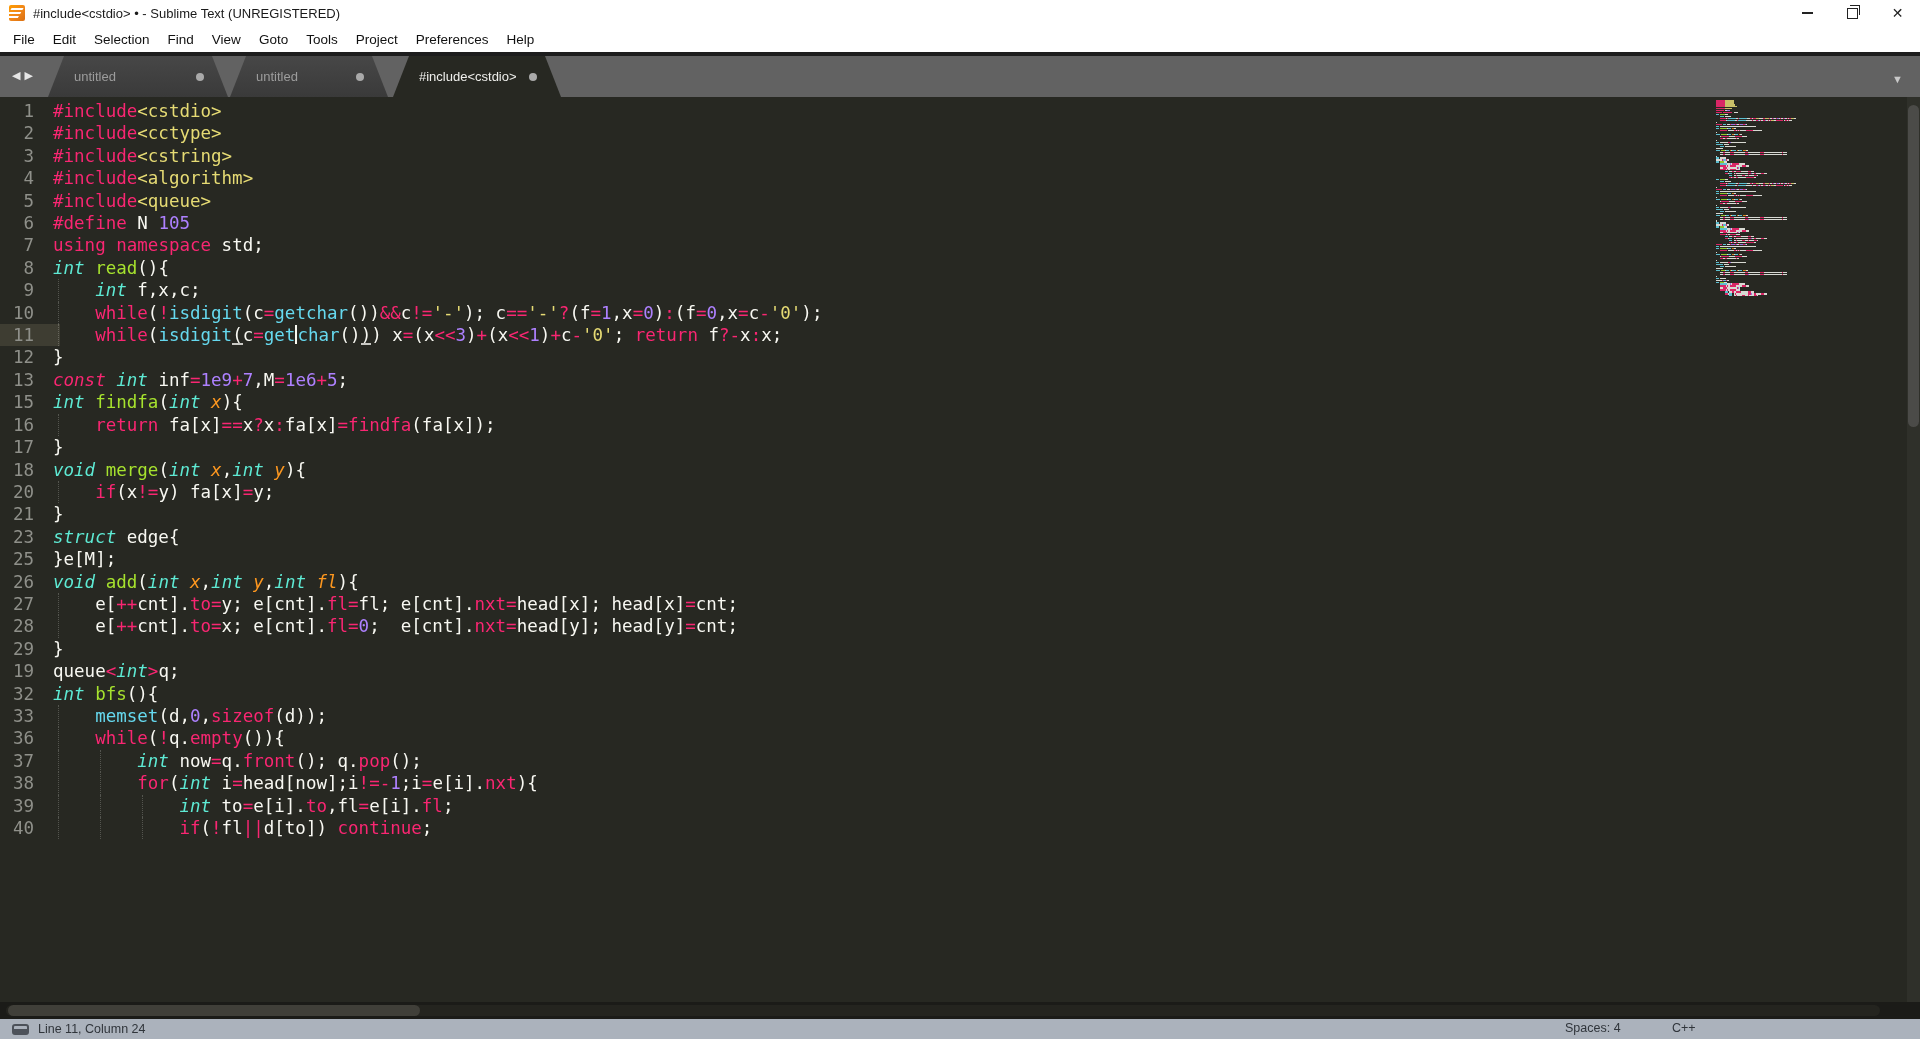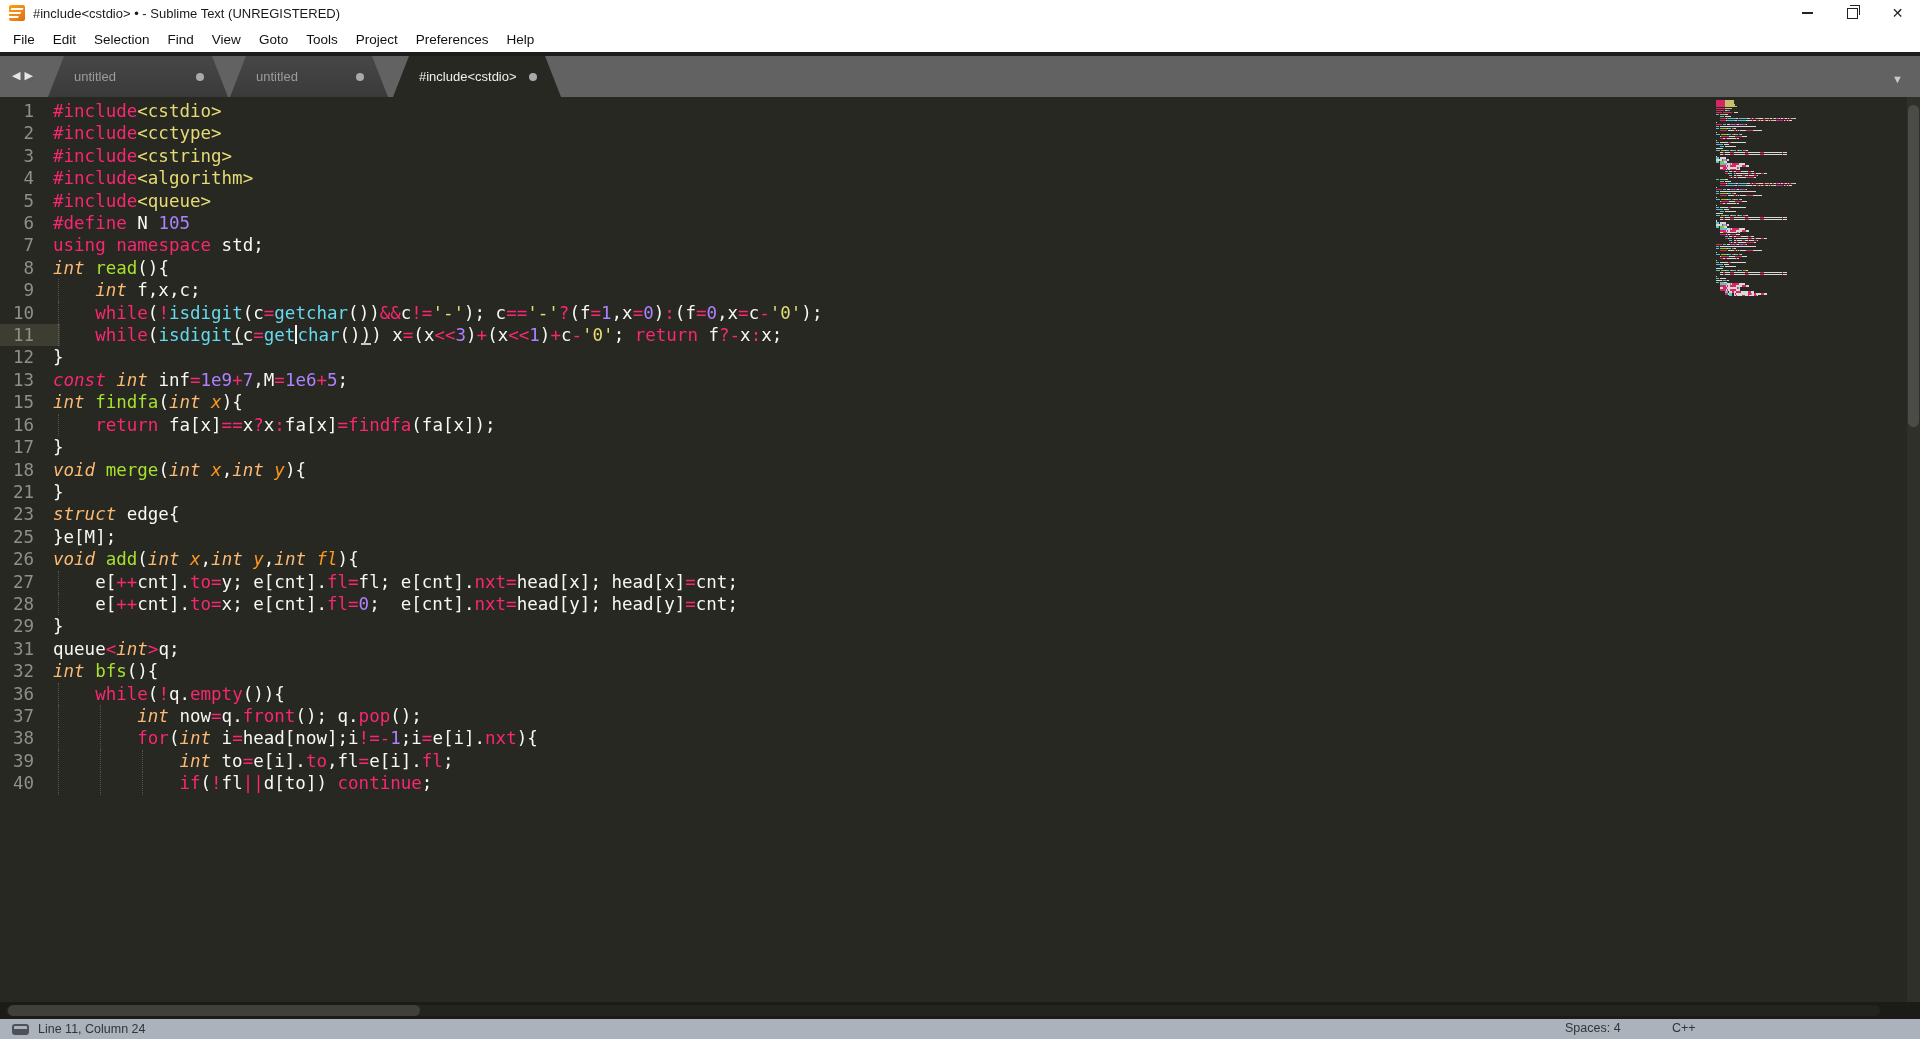--- a/index.html
+++ b/index.html
@@ -31,21 +31,21 @@
   .tab-overflow{position:absolute;right:17px;top:17px;color:#c9c9c9;font-size:11px;}
   .editor{position:relative;height:905px;background:#272822;overflow:hidden;}
   .code-lines{position:absolute;top:3px;left:0;right:0;}
   .row{position:relative;height:22.42px;display:flex;white-space:pre;
        font-family:"DejaVu Sans Mono","Liberation Mono",monospace;font-size:17.5px;line-height:22.42px;}
   .row.cur:before{content:"";position:absolute;left:0;top:0;width:60px;height:100%;background:#3e3d32;}
   .ln{position:relative;width:34px;text-align:right;color:#8f908a;flex:none;}
   .codecell{position:relative;padding-left:19px;flex:none;}
   .guide{position:absolute;top:0;bottom:0;border-left:1px dotted rgba(248,248,242,0.22);}
   .tk-w{color:#f8f8f2}.tk-p{color:#f92672}.tk-pi{color:#f92672;font-style:italic}
-  .tk-g{color:#a6e22e}.tk-c{color:#66d9ef}.tk-ci{color:#fdba74;font-style:italic}
+  .tk-g{color:#a6e22e}.tk-c{color:#66d9ef}.tk-ci{color:#5eead4;font-style:italic}
   .tk-o{color:#fd971f;font-style:italic}.tk-pu{color:#ae81ff}.tk-y{color:#e6db74}
   .tk-wu{color:#f8f8f2;box-shadow:inset 0 -2px 0 #c9c9c4;}
   .caret{display:inline-block;width:2px;height:19px;background:#f8f8f0;vertical-align:middle;margin-top:-3px;}
   .minimap{position:absolute;top:3px;right:14px;width:190px;overflow:hidden;}
   .mm-row{height:1.98px;display:flex;align-items:center;}
   .mm-bar{height:1.2px;flex:none;opacity:0.85;}
   .vscroll-track{position:absolute;right:0;top:0;bottom:0;width:13px;background:rgba(255,255,255,0.04);}
   .vscroll-thumb{position:absolute;right:1px;top:8px;width:11px;height:322px;background:#4b4b48;border-radius:6px;}
   .hscroll{height:17px;background:#1b1b18;position:relative;}
   .hscroll-track{position:absolute;left:6px;top:3px;width:1874px;height:11px;background:#24241f;border-radius:6px;}
@@ -120,29 +120,31 @@
       <div class="row"><span class="ln">8</span><span class="codecell"><span class="tk-ci">int</span><span class="tk-w"> </span><span class="tk-g">read</span><span class="tk-w">(){</span></span></div>
       <div class="row"><span class="ln">9</span><span class="codecell"><i class="guide" style="left: 24px;"></i><span class="tk-w">    </span><span class="tk-ci">int</span><span class="tk-w"> f,x,c;</span></span></div>
       <div class="row"><span class="ln">10</span><span class="codecell"><i class="guide" style="left: 24px;"></i><span class="tk-w">    </span><span class="tk-p">while</span><span class="tk-w">(</span><span class="tk-p">!</span><span class="tk-c">isdigit</span><span class="tk-w">(c</span><span class="tk-p">=</span><span class="tk-c">getchar</span><span class="tk-w">())</span><span class="tk-p">&amp;&amp;</span><span class="tk-w">c</span><span class="tk-p">!=</span><span class="tk-y">'-'</span><span class="tk-w">); c</span><span class="tk-p">==</span><span class="tk-y">'-'</span><span class="tk-p">?</span><span class="tk-w">(f</span><span class="tk-p">=</span><span class="tk-pu">1</span><span class="tk-w">,x</span><span class="tk-p">=</span><span class="tk-pu">0</span><span class="tk-w">)</span><span class="tk-p">:</span><span class="tk-w">(f</span><span class="tk-p">=</span><span class="tk-pu">0</span><span class="tk-w">,x</span><span class="tk-p">=</span><span class="tk-w">c</span><span class="tk-p">-</span><span class="tk-y">'0'</span><span class="tk-w">);</span></span></div>
       <div class="row cur"><span class="ln">11</span><span class="codecell"><i class="guide" style="left: 24px;"></i><span class="tk-w">    </span><span class="tk-p">while</span><span class="tk-w">(</span><span class="tk-c">isdigit</span><span class="tk-wu">(</span><span class="tk-w">c</span><span class="tk-p">=</span><span class="tk-c">get</span><span class="caret"></span><span class="tk-c">char</span><span class="tk-w">()</span><span class="tk-wu">)</span><span class="tk-w">) x</span><span class="tk-p">=</span><span class="tk-w">(x</span><span class="tk-p">&lt;&lt;</span><span class="tk-pu">3</span><span class="tk-w">)</span><span class="tk-p">+</span><span class="tk-w">(x</span><span class="tk-p">&lt;&lt;</span><span class="tk-pu">1</span><span class="tk-w">)</span><span class="tk-p">+</span><span class="tk-w">c</span><span class="tk-p">-</span><span class="tk-y">'0'</span><span class="tk-w">; </span><span class="tk-p">return</span><span class="tk-w"> f</span><span class="tk-p">?-</span><span class="tk-w">x</span><span class="tk-p">:</span><span class="tk-w">x;</span></span></div>
       <div class="row"><span class="ln">12</span><span class="codecell"><span class="tk-w">}</span></span></div>
       <div class="row"><span class="ln">13</span><span class="codecell"><span class="tk-pi">const</span><span class="tk-w"> </span><span class="tk-ci">int</span><span class="tk-w"> inf</span><span class="tk-p">=</span><span class="tk-pu">1e9</span><span class="tk-p">+</span><span class="tk-pu">7</span><span class="tk-w">,M</span><span class="tk-p">=</span><span class="tk-pu">1e6</span><span class="tk-p">+</span><span class="tk-pu">5</span><span class="tk-w">;</span></span></div>
       <div class="row"><span class="ln">15</span><span class="codecell"><span class="tk-ci">int</span><span class="tk-w"> </span><span class="tk-g">findfa</span><span class="tk-w">(</span><span class="tk-ci">int</span><span class="tk-w"> </span><span class="tk-o">x</span><span class="tk-w">){</span></span></div>
       <div class="row"><span class="ln">16</span><span class="codecell"><i class="guide" style="left: 24px;"></i><span class="tk-w">    </span><span class="tk-p">return</span><span class="tk-w"> fa[x]</span><span class="tk-p">==</span><span class="tk-w">x</span><span class="tk-p">?</span><span class="tk-w">x</span><span class="tk-p">:</span><span class="tk-w">fa[x]</span><span class="tk-p">=</span><span class="tk-p">findfa</span><span class="tk-w">(fa[x]);</span></span></div>
       <div class="row"><span class="ln">17</span><span class="codecell"><span class="tk-w">}</span></span></div>
       <div class="row"><span class="ln">18</span><span class="codecell"><span class="tk-ci">void</span><span class="tk-w"> </span><span class="tk-g">merge</span><span class="tk-w">(</span><span class="tk-ci">int</span><span class="tk-w"> </span><span class="tk-o">x</span><span class="tk-w">,</span><span class="tk-ci">int</span><span class="tk-w"> </span><span class="tk-o">y</span><span class="tk-w">){</span></span></div>
+      <div class="row"><span class="ln">20</span><span class="codecell"><i class="guide" style="left: 24px;"></i><span class="tk-w">    </span><span class="tk-p">if</span><span class="tk-w">(x</span><span class="tk-p">!=</span><span class="tk-w">y) fa[x]</span><span class="tk-p">=</span><span class="tk-w">y;</span></span></div>
       <div class="row"><span class="ln">21</span><span class="codecell"><span class="tk-w">}</span></span></div>
       <div class="row"><span class="ln">23</span><span class="codecell"><span class="tk-ci">struct</span><span class="tk-w"> edge{</span></span></div>
       <div class="row"><span class="ln">25</span><span class="codecell"><span class="tk-w">}e[M];</span></span></div>
       <div class="row"><span class="ln">26</span><span class="codecell"><span class="tk-ci">void</span><span class="tk-w"> </span><span class="tk-g">add</span><span class="tk-w">(</span><span class="tk-ci">int</span><span class="tk-w"> </span><span class="tk-o">x</span><span class="tk-w">,</span><span class="tk-ci">int</span><span class="tk-w"> </span><span class="tk-o">y</span><span class="tk-w">,</span><span class="tk-ci">int</span><span class="tk-w"> </span><span class="tk-o">fl</span><span class="tk-w">){</span></span></div>
       <div class="row"><span class="ln">27</span><span class="codecell"><i class="guide" style="left: 24px;"></i><span class="tk-w">    e[</span><span class="tk-p">++</span><span class="tk-w">cnt].</span><span class="tk-p">to</span><span class="tk-p">=</span><span class="tk-w">y; e[cnt].</span><span class="tk-p">fl</span><span class="tk-p">=</span><span class="tk-w">fl; e[cnt].</span><span class="tk-p">nxt</span><span class="tk-p">=</span><span class="tk-w">head[x]; head[x]</span><span class="tk-p">=</span><span class="tk-w">cnt;</span></span></div>
       <div class="row"><span class="ln">28</span><span class="codecell"><i class="guide" style="left: 24px;"></i><span class="tk-w">    e[</span><span class="tk-p">++</span><span class="tk-w">cnt].</span><span class="tk-p">to</span><span class="tk-p">=</span><span class="tk-w">x; e[cnt].</span><span class="tk-p">fl</span><span class="tk-p">=</span><span class="tk-pu">0</span><span class="tk-w">;  e[cnt].</span><span class="tk-p">nxt</span><span class="tk-p">=</span><span class="tk-w">head[y]; head[y]</span><span class="tk-p">=</span><span class="tk-w">cnt;</span></span></div>
       <div class="row"><span class="ln">29</span><span class="codecell"><span class="tk-w">}</span></span></div>
-      <div class="row"><span class="ln">31</span><span class="codecell"><span class="tk-w">queue</span><span class="tk-p">&lt;</span><span class="tk-ci">int</span><span class="tk-p">&gt;</span><span class="tk-w">q;</span></span></div>
+      <div class="row"><span class="ln">19</span><span class="codecell"><span class="tk-w">queue</span><span class="tk-p">&lt;</span><span class="tk-ci">int</span><span class="tk-p">&gt;</span><span class="tk-w">q;</span></span></div>
       <div class="row"><span class="ln">32</span><span class="codecell"><span class="tk-ci">int</span><span class="tk-w"> </span><span class="tk-g">bfs</span><span class="tk-w">(){</span></span></div>
+      <div class="row"><span class="ln">33</span><span class="codecell"><i class="guide" style="left: 24px;"></i><span class="tk-w">    </span><span class="tk-c">memset</span><span class="tk-w">(d,</span><span class="tk-pu">0</span><span class="tk-w">,</span><span class="tk-p">sizeof</span><span class="tk-w">(d));</span></span></div>
       <div class="row"><span class="ln">36</span><span class="codecell"><i class="guide" style="left: 24px;"></i><span class="tk-w">    </span><span class="tk-p">while</span><span class="tk-w">(</span><span class="tk-p">!</span><span class="tk-w">q.</span><span class="tk-p">empty</span><span class="tk-w">()){</span></span></div>
       <div class="row"><span class="ln">37</span><span class="codecell"><i class="guide" style="left: 24px;"></i><i class="guide" style="left: 66.1px;"></i><span class="tk-w">        </span><span class="tk-ci">int</span><span class="tk-w"> now</span><span class="tk-p">=</span><span class="tk-w">q.</span><span class="tk-p">front</span><span class="tk-w">(); q.</span><span class="tk-p">pop</span><span class="tk-w">();</span></span></div>
       <div class="row"><span class="ln">38</span><span class="codecell"><i class="guide" style="left: 24px;"></i><i class="guide" style="left: 66.1px;"></i><span class="tk-w">        </span><span class="tk-p">for</span><span class="tk-w">(</span><span class="tk-ci">int</span><span class="tk-w"> i</span><span class="tk-p">=</span><span class="tk-w">head[now];i</span><span class="tk-p">!=-</span><span class="tk-pu">1</span><span class="tk-w">;i</span><span class="tk-p">=</span><span class="tk-w">e[i].</span><span class="tk-p">nxt</span><span class="tk-w">){</span></span></div>
       <div class="row"><span class="ln">39</span><span class="codecell"><i class="guide" style="left: 24px;"></i><i class="guide" style="left: 66.1px;"></i><i class="guide" style="left: 108.2px;"></i><span class="tk-w">            </span><span class="tk-ci">int</span><span class="tk-w"> to</span><span class="tk-p">=</span><span class="tk-w">e[i].</span><span class="tk-p">to</span><span class="tk-w">,fl</span><span class="tk-p">=</span><span class="tk-w">e[i].</span><span class="tk-p">fl</span><span class="tk-w">;</span></span></div>
       <div class="row"><span class="ln">40</span><span class="codecell"><i class="guide" style="left: 24px;"></i><i class="guide" style="left: 66.1px;"></i><i class="guide" style="left: 108.2px;"></i><span class="tk-w">            </span><span class="tk-p">if</span><span class="tk-w">(</span><span class="tk-p">!</span><span class="tk-w">fl</span><span class="tk-p">||</span><span class="tk-w">d[to]) </span><span class="tk-p">continue</span><span class="tk-w">;</span></span></div>
     </div>
   <div class="minimap" id="minimap">
       <div class="mm-row">
         <span class="mm-bar" style="width: 8.8px; background: rgb(249, 38, 114);"></span>
         <span class="mm-bar" style="width: 8.8px; background: rgb(230, 219, 116);"></span>

